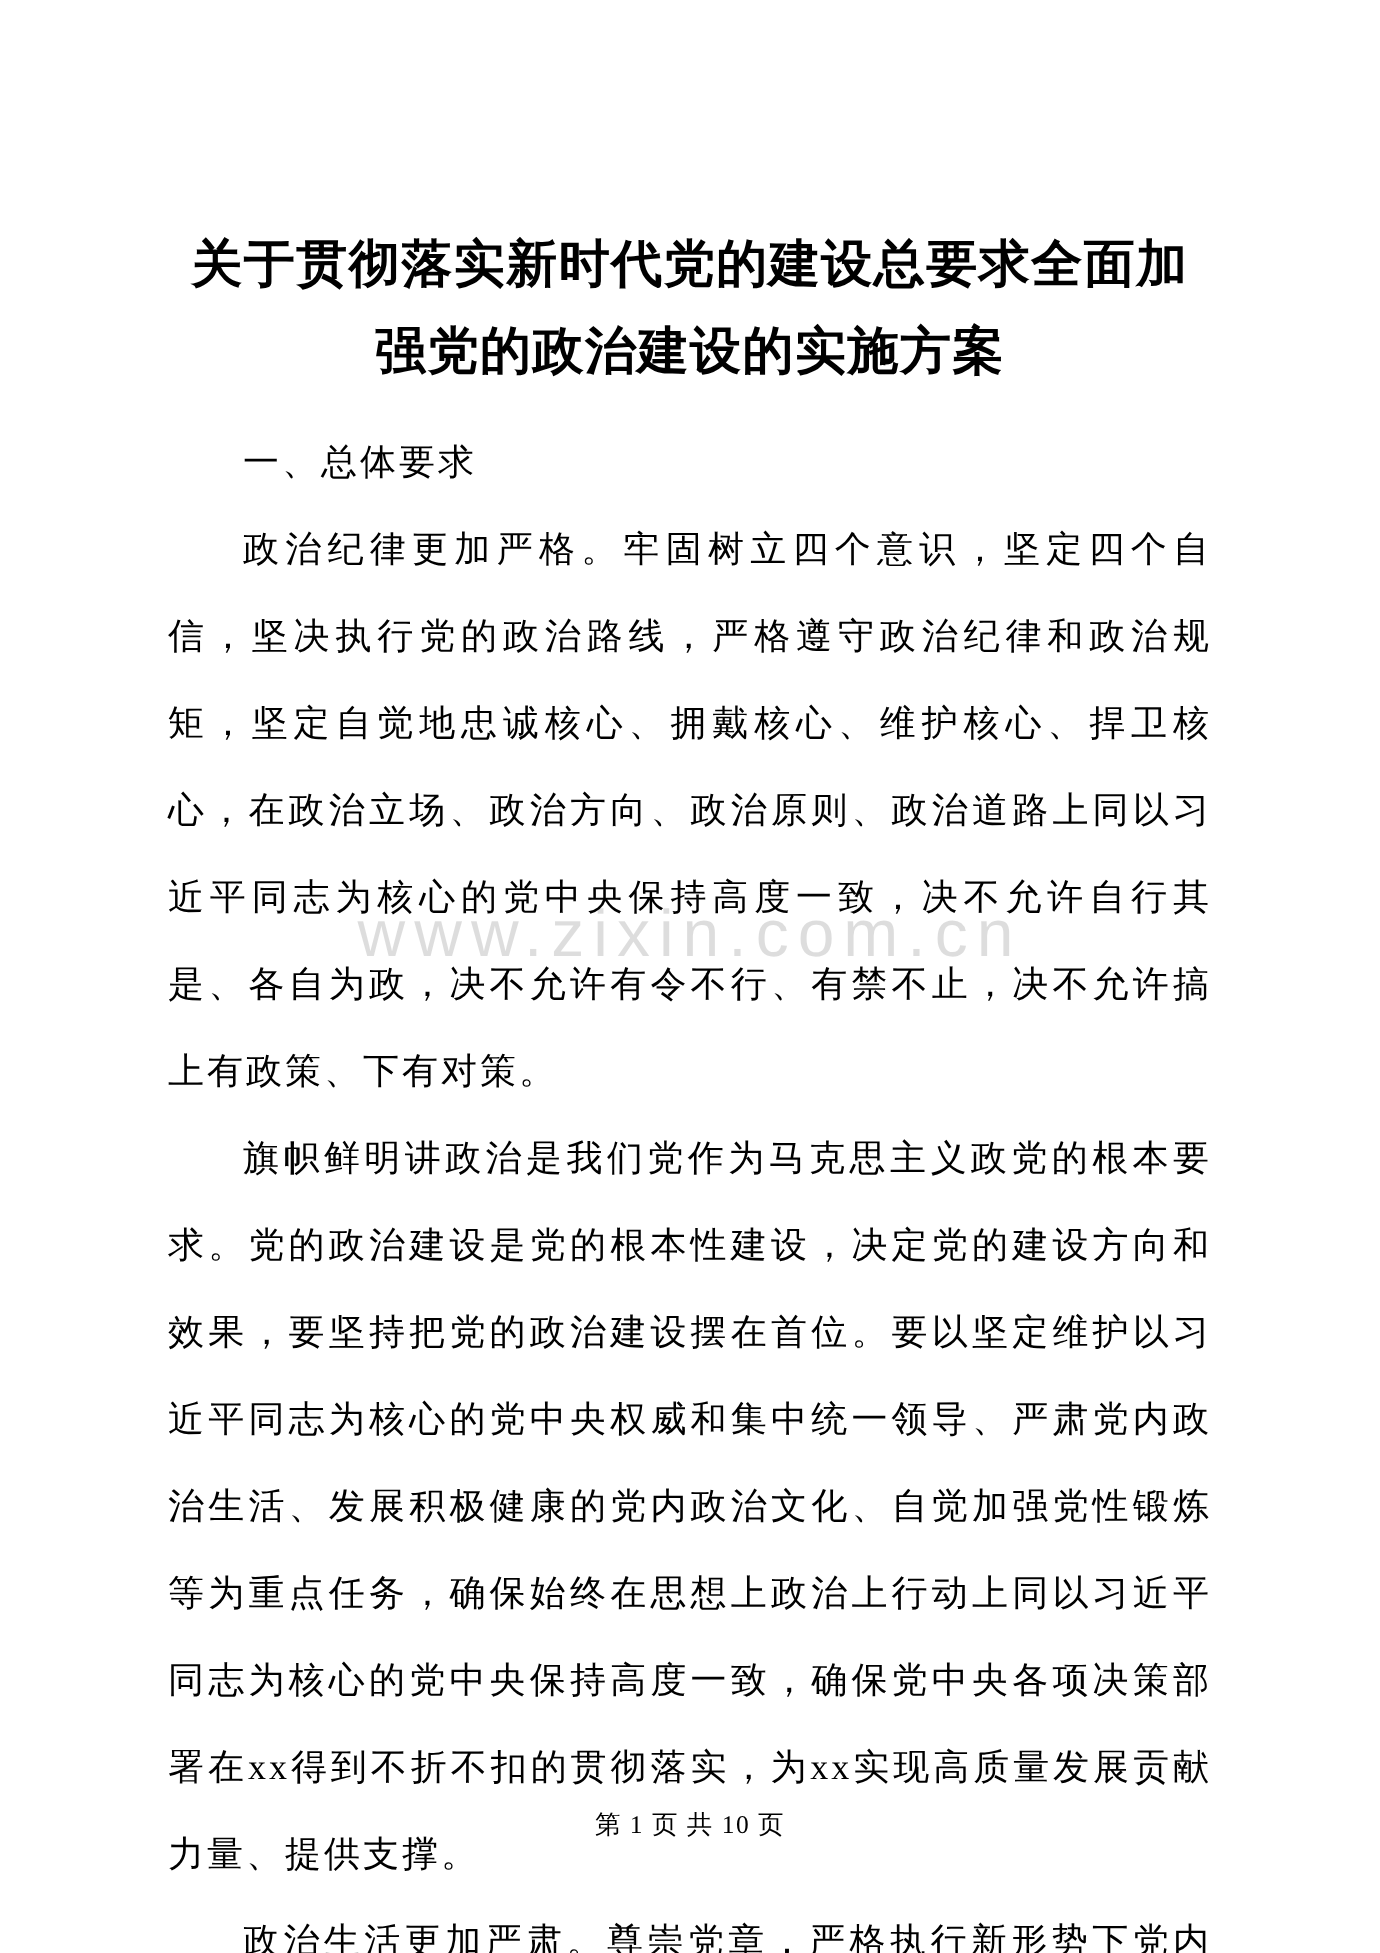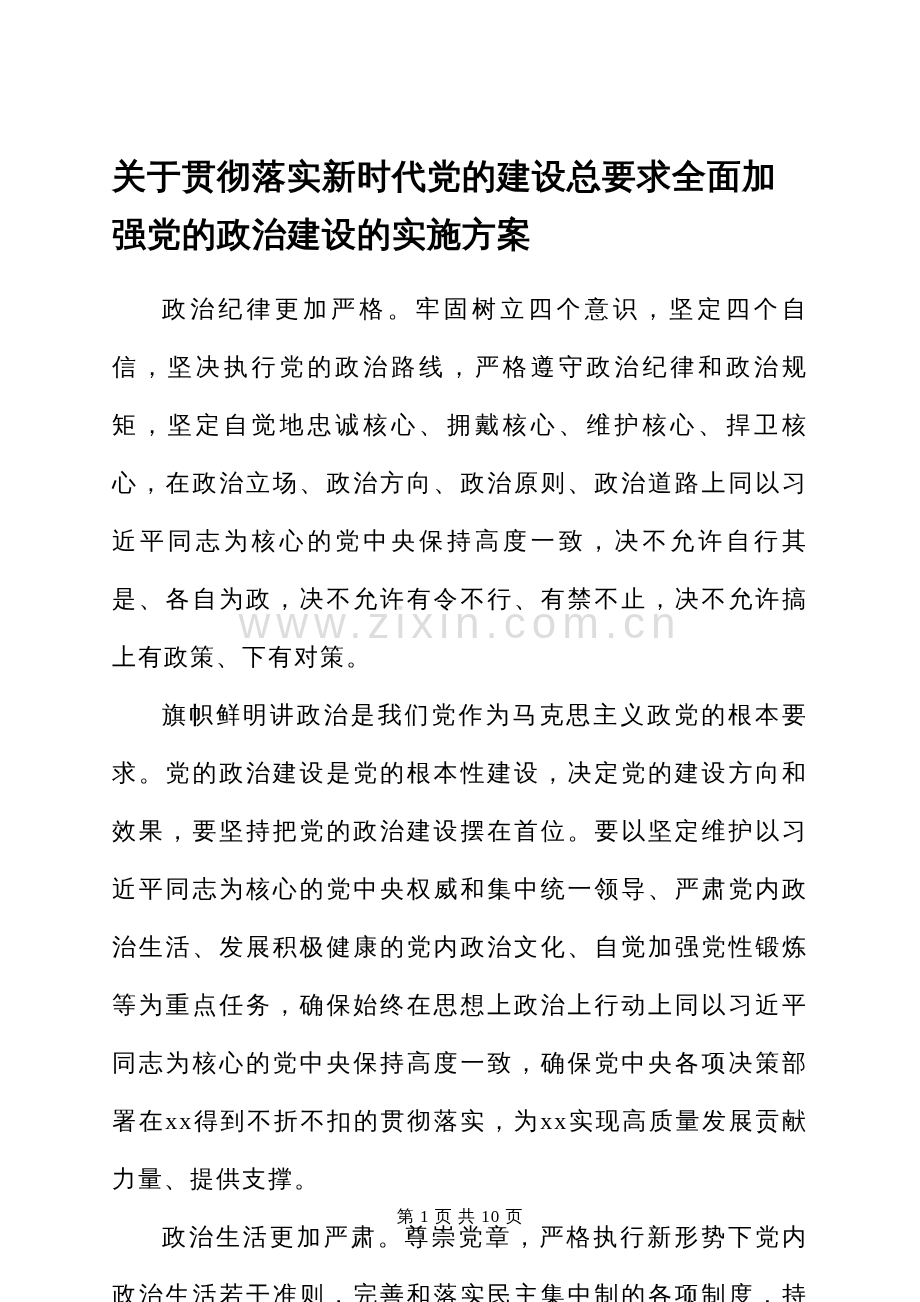--- a/index.html
+++ b/index.html
@@ -17,21 +17,21 @@
   .content {
     position: relative;
     padding: 148px 112px 0 112px;
     z-index: 2;
   }
   .doc-title {
     margin: 0 0 16px 0;
     font-size: 34px;
     font-weight: bold;
     line-height: 1.7;
-    text-align: left;
+    text-align: center;
     letter-spacing: 1px;
   }
   .section-heading {
     margin: 0;
     font-size: 24px;
     line-height: 58px;
     text-indent: 50px;
     letter-spacing: 2px;
     font-weight: normal;
   }
@@ -72,20 +72,21 @@
 <body>
 
 <div class="page">
 
   <div class="watermark">www.zixin.com.cn</div>
 
   <div class="content">
 
     <h1 class="doc-title">关于贯彻落实新时代党的建设总要求全面加强党的政治建设的实施方案</h1>
 
+    <h2 class="section-heading">一、总体要求</h2>
 
     <p class="para">政治纪律更加严格。牢固树立四个意识，坚定四个自信，坚决执行党的政治路线，严格遵守政治纪律和政治规矩，坚定自觉地忠诚核心、拥戴核心、维护核心、捍卫核心，在政治立场、政治方向、政治原则、政治道路上同以习近平同志为核心的党中央保持高度一致，决不允许自行其是、各自为政，决不允许有令不行、有禁不止，决不允许搞上有政策、下有对策。</p>
 
     <p class="para">旗帜鲜明讲政治是我们党作为马克思主义政党的根本要求。党的政治建设是党的根本性建设，决定党的建设方向和效果，要坚持把党的政治建设摆在首位。要以坚定维护以习近平同志为核心的党中央权威和集中统一领导、严肃党内政治生活、发展积极健康的党内政治文化、自觉加强党性锻炼等为重点任务，确保始终在思想上政治上行动上同以习近平同志为核心的党中央保持高度一致，确保党中央各项决策部署在xx得到不折不扣的贯彻落实，为xx实现高质量发展贡献力量、提供支撑。</p>
 
     <p class="para">政治生活更加严肃。尊崇党章，严格执行新形势下党内政治生活若干准则，完善和落实民主集中制的各项制度，持续强化党内监督，坚持不懈地开展批评和自我批评，不断增强党内政治生活的政治性、时代性、原则性、战斗性，党的自我净化、自我完</p>
 
   </div>
 
   <div class="footer">第 1 页  共 10 页</div>

